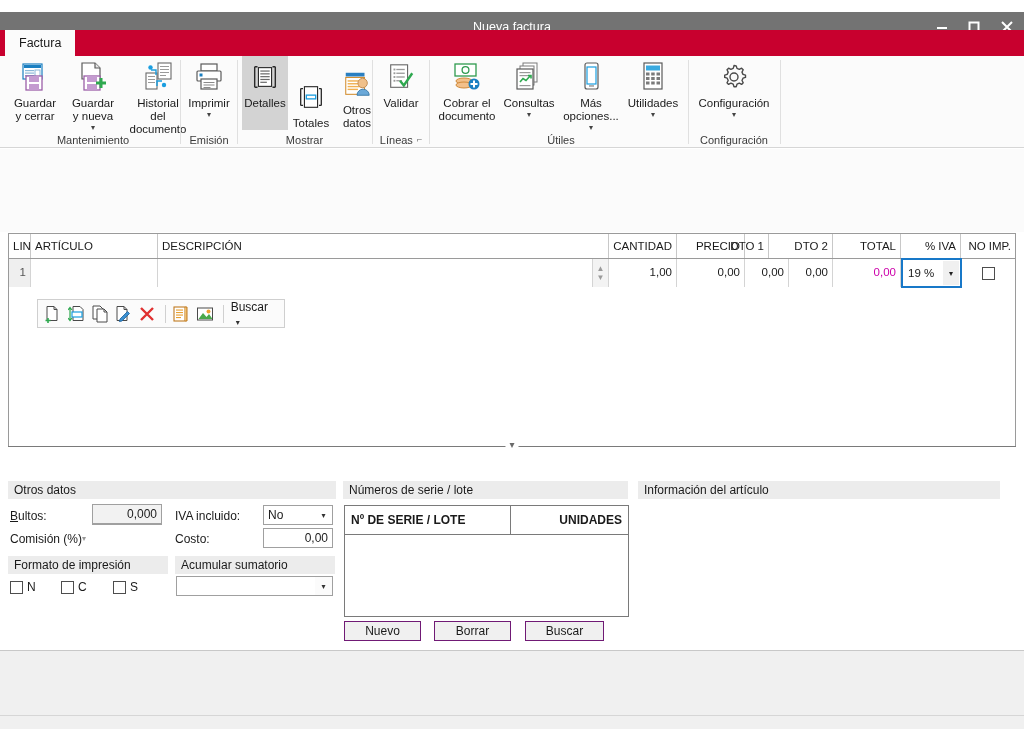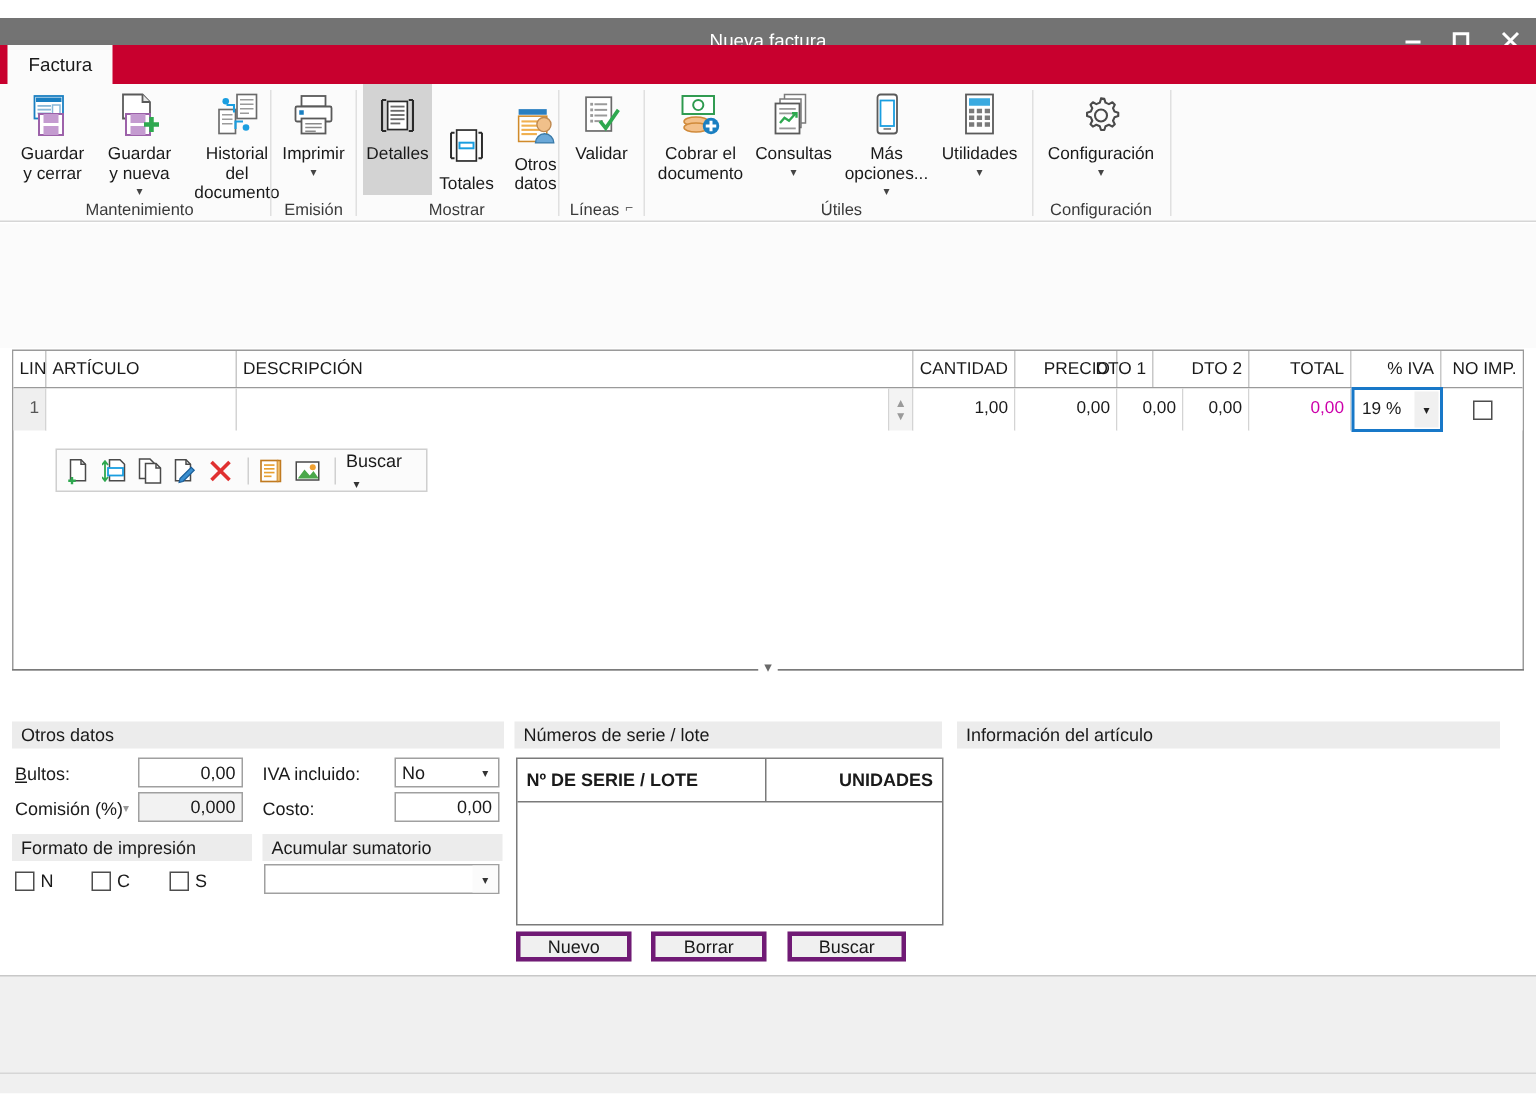--- a/index.html
+++ b/index.html
@@ -83,21 +83,21 @@
     position:absolute; background:#fff; border:1px solid #a0a0a0; height:20px;
     display:flex; align-items:center; font-size:12px; padding-left:4px;
   }
   .combo .arrow {
     position:absolute; right:0; top:0; width:17px; height:18px;
     display:flex; align-items:center; justify-content:center;
     font-size:8px; color:#333; background:#fff;
   }
   .combo.focus { border:1px solid #111; }
   .btn {
-    position:absolute; background:#f0f0f0; border:3px solid #701a75;
+    position:absolute; background:#f0f0f0; border:1px solid #701a75;
     height:21px; display:flex; align-items:center; justify-content:center;
     font-size:12px; color:#1a1a1a; cursor:default;
   }
   .caretmark { font-size:8px; margin-left:5px; color:#333; }
   .plain { position:absolute; font-size:12px; color:#1a1a1a; white-space:nowrap;}
 
   .caretbar {
     position:absolute; left:4px; top:3px; width:1px; height:13px; background:#000;
   }
 
@@ -648,21 +648,21 @@
     <div class="fld right" style="left:92px; top:505px; width:70px;">
       <span>0,00</span>
     </div>
     <div class="lab" style="left:175px; top:509px;">IVA incluido:</div>
     <div class="combo" style="left:263px; top:505px; width:70px;">
       <span>No</span>
       <span class="arrow">▾</span>
     </div>
     <div class="lab" style="left:10px; top:532px;">Comisión (%)</div>
     <div class="lab" style="left:82px; top:534px; font-size:8px; color:#999;">▾</div>
-    <div class="fld right" style="left:92px; top:528px; width:70px; background:#f2f2f2;">
+    <div class="fld right" style="left:92px; top:504px; width:70px; background:#f2f2f2;">
       <span>0,000</span>
     </div>
     <div class="lab" style="left:175px; top:532px;">Costo:</div>
     <div class="fld right" style="left:263px; top:528px; width:70px;">
       <span>0,00</span>
     </div>
 
     <div class="sectitle" style="left:8px; top:556px; width:160px;">Formato de impresión</div>
     <div class="cbrow" style="left:10px; top:580px;">
       <span class="chkbox"></span>

